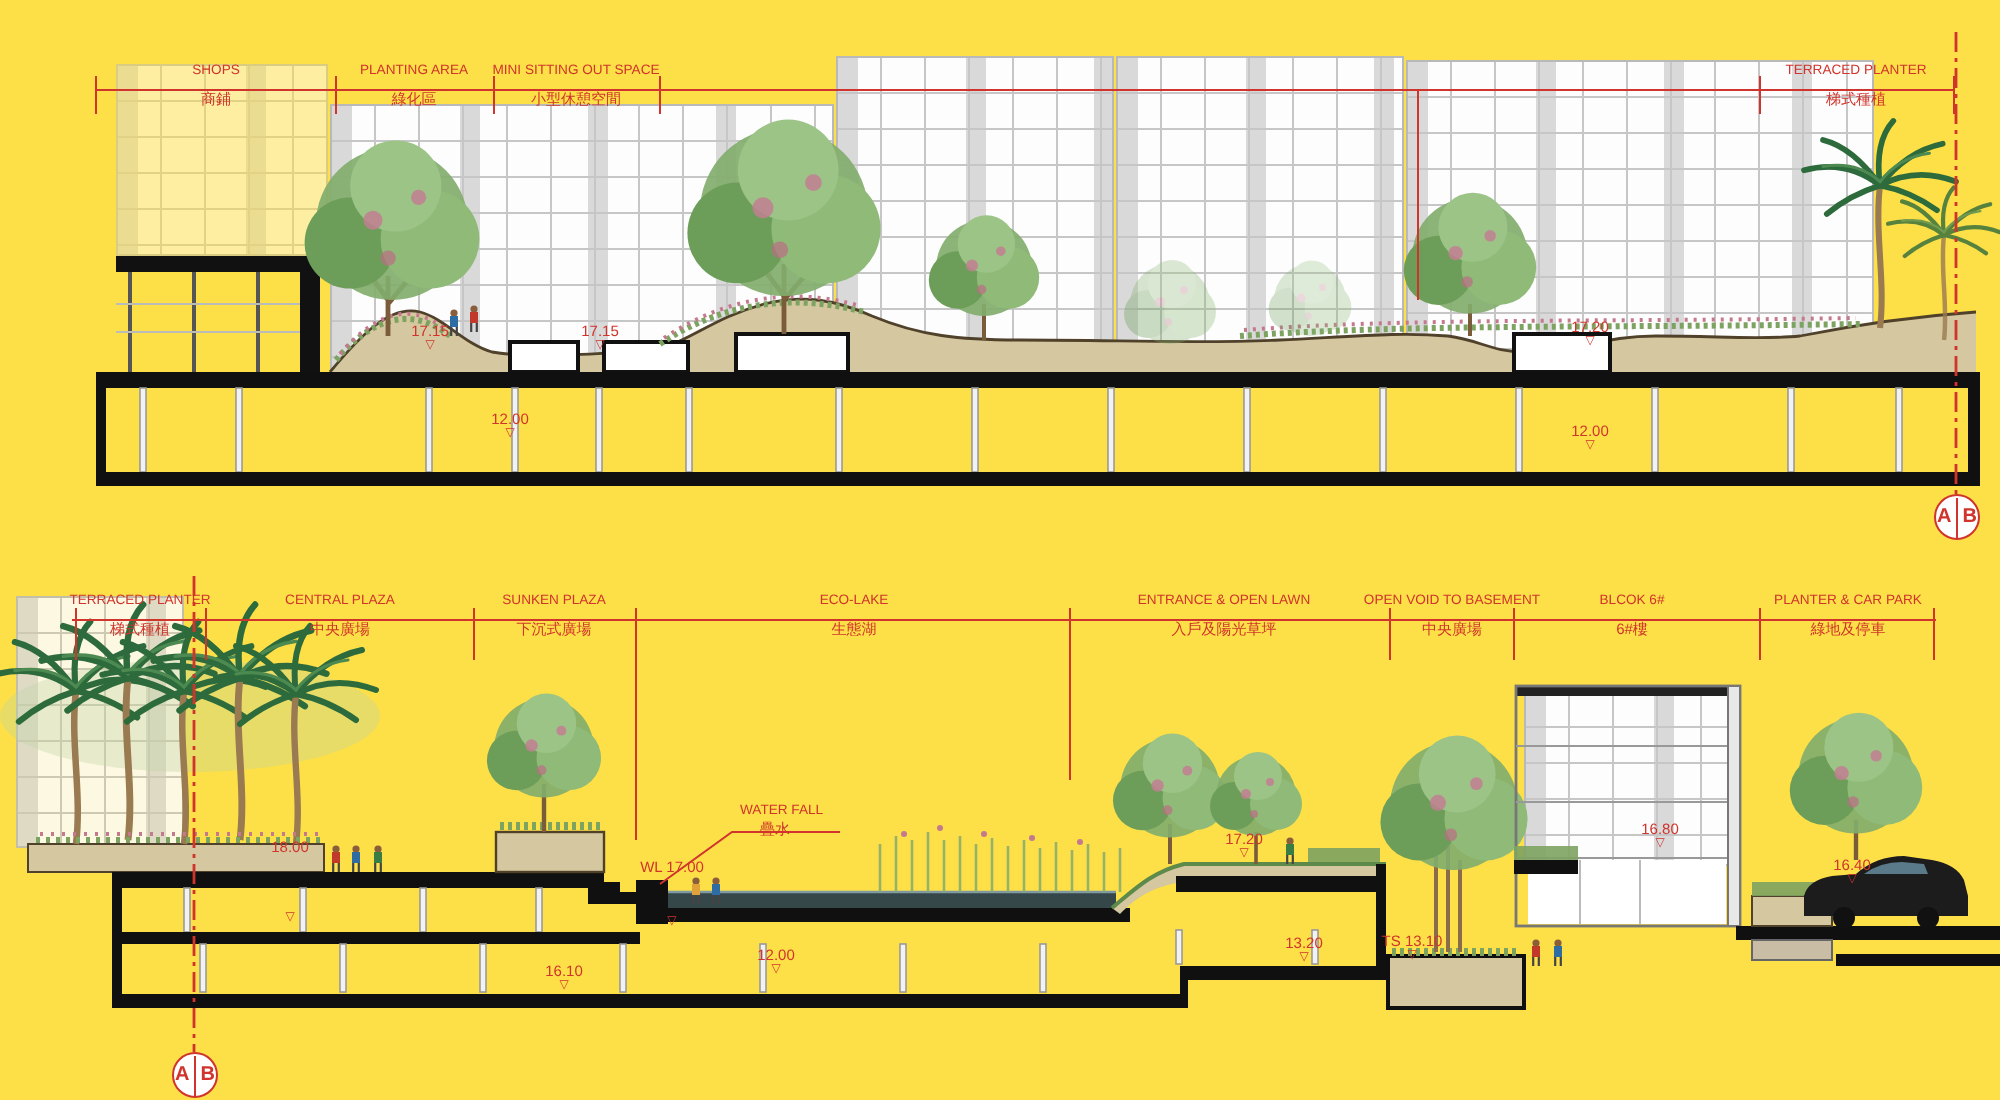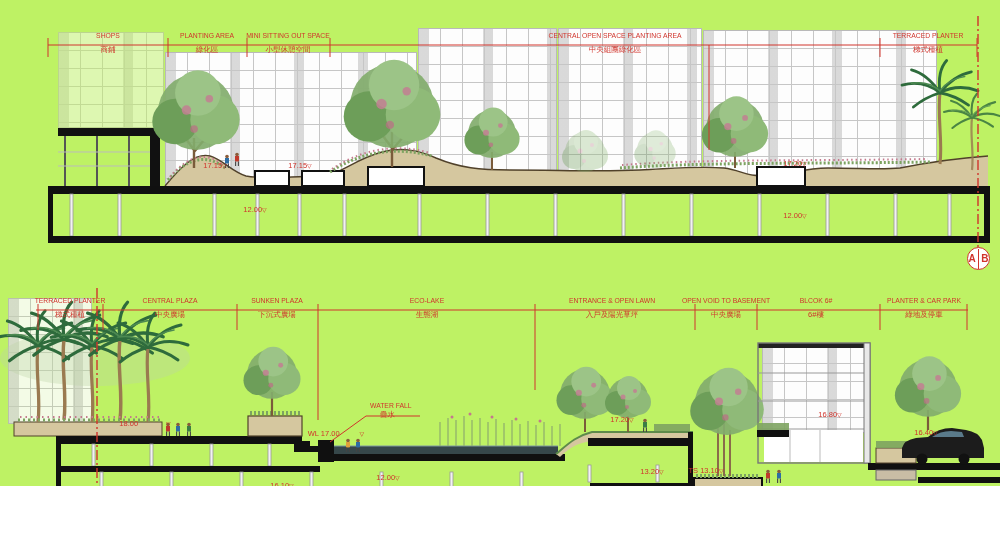--- a/index.html
+++ b/index.html
@@ -1,30 +1,30 @@
 <!DOCTYPE html>
 <html><head>
 <meta charset="utf-8">
 <style>
   html,body{margin:0;padding:0;background:#fff;}
-  .canvas{position:relative;width:1000px;height:486px;background:#bef264;overflow:hidden;
+  .canvas{position:relative;width:1000px;height:550px;background:#fde047;overflow:hidden;
           font-family:"Liberation Sans",sans-serif;}
   .sheet{position:absolute;left:0;width:1000px;}
   .scene{position:absolute;left:0;top:0;z-index:2;}
   
   .bldg{position:absolute;z-index:1;border:1px solid #b9b9b9;background-color:#fdfdfd;
     background-image:
       repeating-linear-gradient(to bottom, rgba(0,0,0,0) 0 17px, #c6c6c6 17px 18px),
       repeating-linear-gradient(to right, rgba(0,0,0,0) 0 21px, #c6c6c6 21px 22px),
       repeating-linear-gradient(to right, rgba(110,110,110,.25) 0 10px, rgba(0,0,0,0) 10px 64px);}
   .zone{position:absolute;transform:translateX(-50%);text-align:center;color:#d0342c;
         white-space:nowrap;z-index:3;line-height:1;}
   .zone .en{display:block;font-size:6.8px;margin-bottom:6px;}
   .zone .zh{display:block;font-size:7.5px;}
-  .lvl{position:absolute;transform:translateX(-50%);display:flex;flex-direction:row;
+  .lvl{position:absolute;transform:translateX(-50%);display:flex;flex-direction:column;
        align-items:center;color:#d0342c;font-size:7.5px;line-height:1;z-index:3;white-space:nowrap;}
   .lvl .tri{font-size:6px;line-height:.9;font-family:"DejaVu Sans",sans-serif;}
   .wf{position:absolute;color:#d0342c;font-size:6.8px;line-height:1.25;z-index:3;white-space:nowrap;}
   .wf .zh{padding-left:10px;font-size:7.5px;}
   .ab{position:absolute;width:21px;height:21px;border:1.6px solid #d0342c;border-radius:50%;
       background:#fff;color:#d0342c;font-size:10px;font-weight:bold;display:flex;
       align-items:center;justify-content:center;gap:2px;z-index:4;}
   .ab i{display:block;width:1.5px;height:20px;background:#d0342c;}
 </style>
 </head>
@@ -180,24 +180,20 @@
       <span class="zh">商鋪</span>
     </div>
     <div class="zone" style="left:207px;top:33px;">
       <span class="en">PLANTING AREA</span>
       <span class="zh">綠化區</span>
     </div>
     <div class="zone" style="left:288px;top:33px;">
       <span class="en">MINI SITTING OUT SPACE</span>
       <span class="zh">小型休憩空間</span>
     </div>
-    <div class="zone" style="left:615px;top:33px;">
-      <span class="en">CENTRAL OPEN SPACE PLANTING AREA</span>
-      <span class="zh">中央組團綠化區</span>
-    </div>
     <div class="zone" style="left:928px;top:33px;">
       <span class="en">TERRACED PLANTER</span>
       <span class="zh">梯式種植</span>
     </div>
 
     <div class="lvl" style="left:215px;top:162px;">
       <span>17.15</span>
       <span class="tri">▽</span>
       </div>
     <div class="lvl" style="left:300px;top:162px;">

